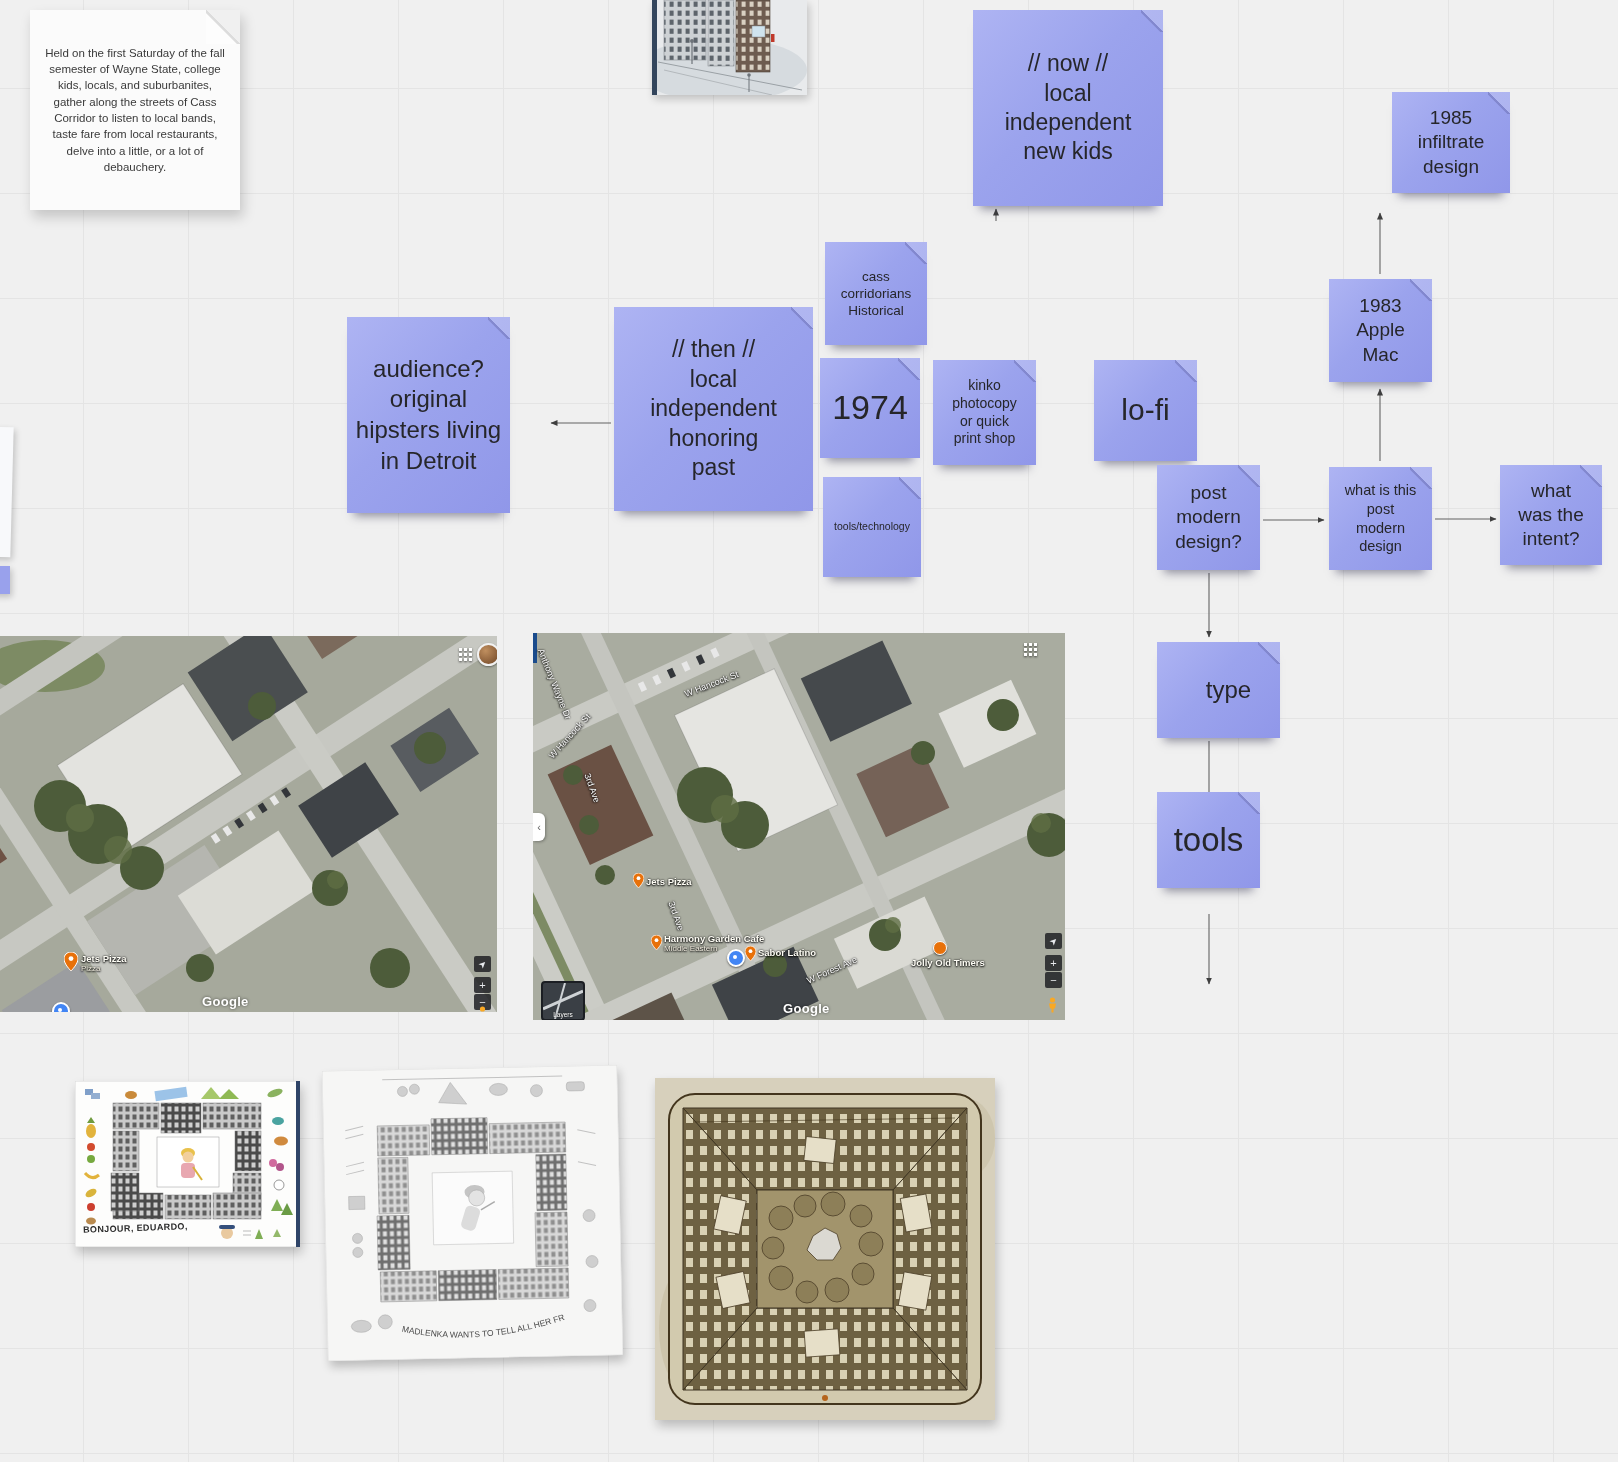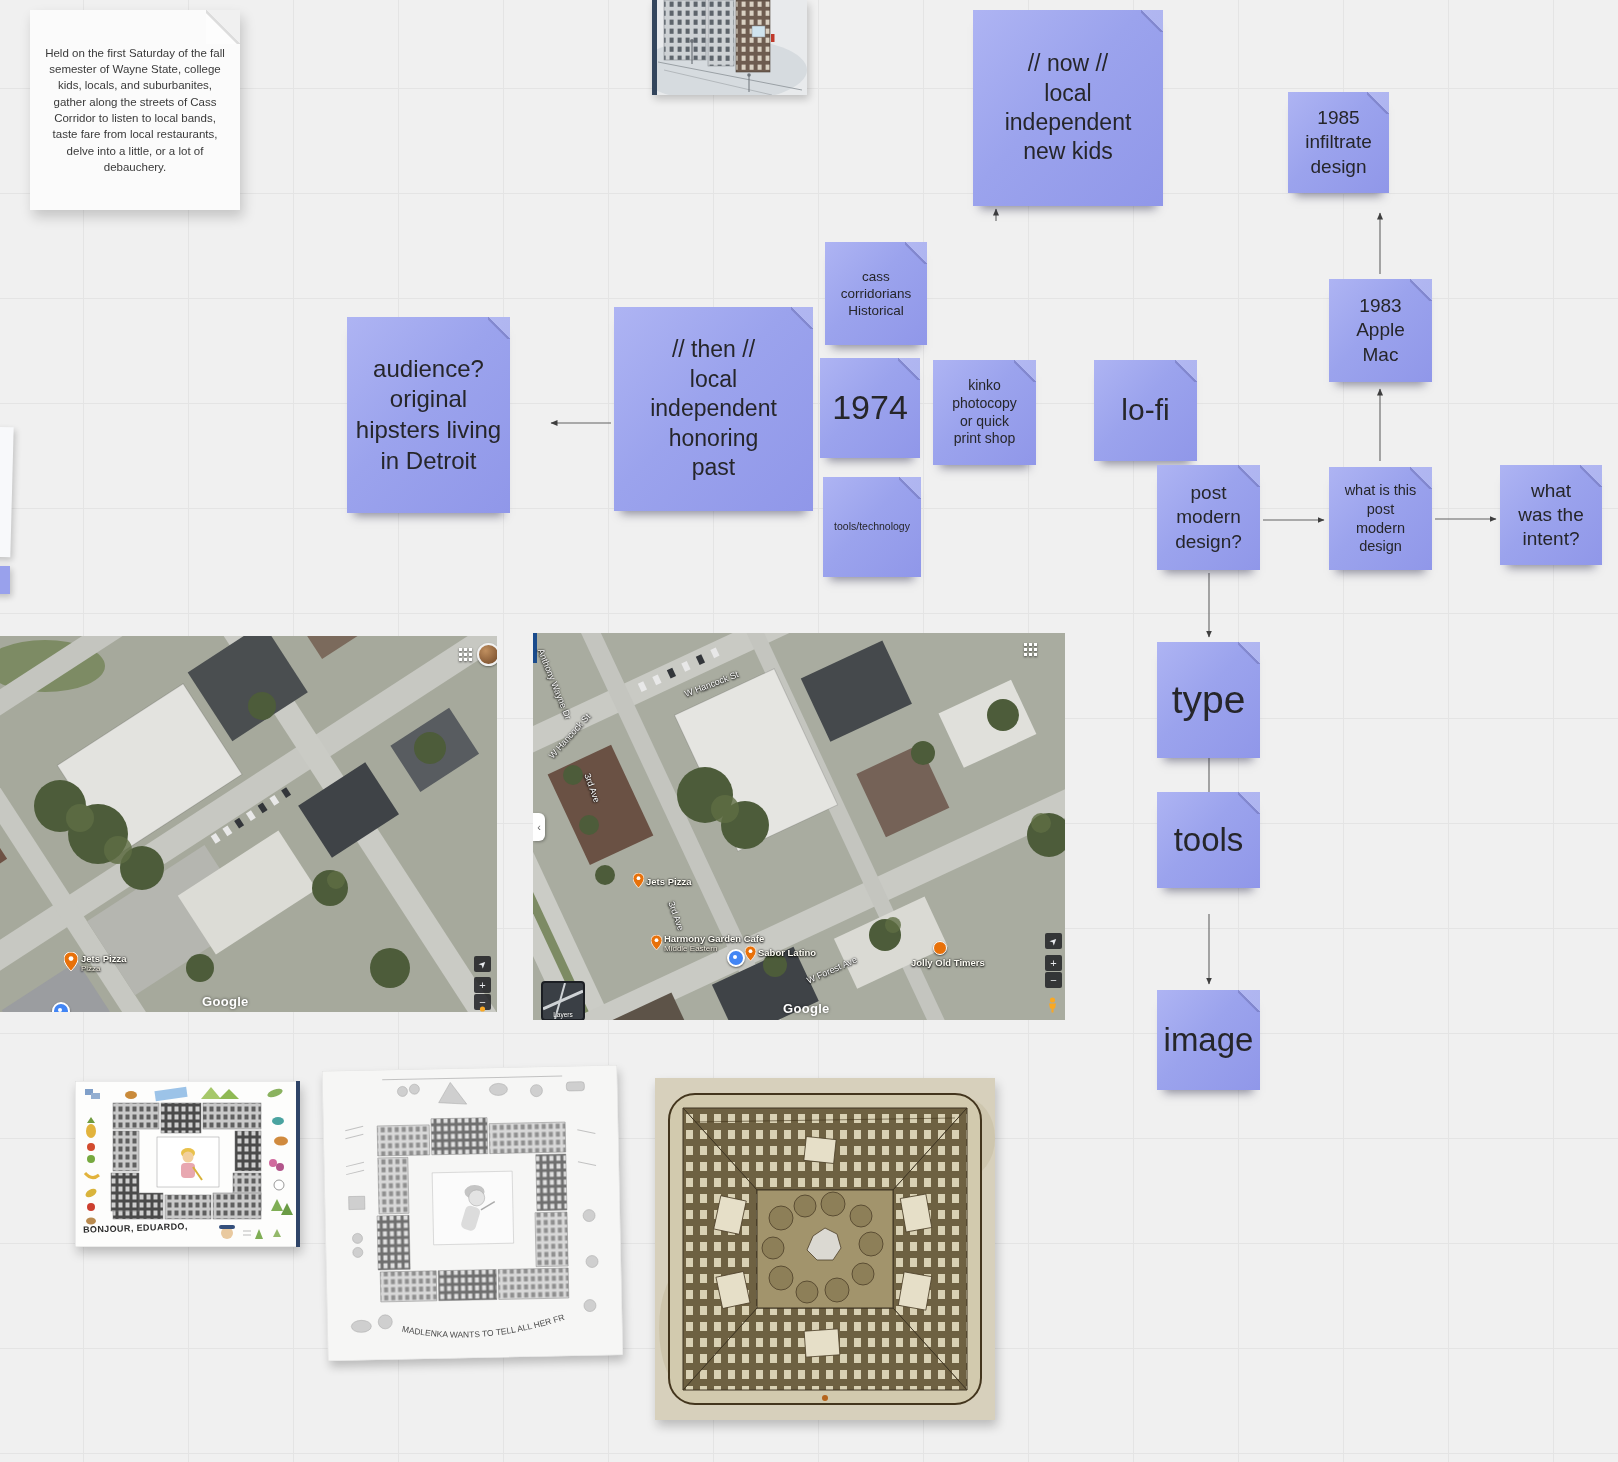--- a/index.html
+++ b/index.html
@@ -116,21 +116,21 @@
       <circle cx="40" cy="41" r="2" fill="#6d7379"></circle>
       <line x1="97" y1="76" x2="97" y2="92" stroke="#6d7379" stroke-width="1"></line>
       <circle cx="97" cy="75" r="1.8" fill="#6d7379"></circle>
     </svg>
   </figure>
 
   <div class="note" style="left:973px;top:10px;width:190px;height:196px;font-size:23px;">// now //
 local
 independent
 new kids</div>
-  <div class="note" style="left:1288px;top:92px;width:101px;height:101px;font-size:19px;">1985
+  <div class="note" style="left:1392px;top:92px;width:118px;height:101px;font-size:19px;">1985
 infiltrate
 design</div>
   <div class="note" style="left:825px;top:242px;width:102px;height:103px;font-size:13.5px;">cass
 corridorians
 Historical</div>
   <div class="note" style="left:1329px;top:279px;width:103px;height:103px;font-size:19px;">1983
 Apple
 Mac</div>
   <div class="note" style="left:614px;top:307px;width:199px;height:204px;font-size:23px;">// then //
 local
@@ -151,23 +151,22 @@
   <div class="note" style="left:1157px;top:465px;width:103px;height:105px;font-size:19px;">post
 modern
 design?</div>
   <div class="note" style="left:1329px;top:467px;width:103px;height:103px;font-size:14.5px;">what is this
 post
 modern
 design</div>
   <div class="note" style="left:1500px;top:465px;width:102px;height:100px;font-size:19px;">what
 was the
 intent?</div>
-  <div class="note" style="left:1157px;top:642px;width:103px;height:116px;font-size:39px;">type</div>
+  <div class="note" style="left:1157px;top:642px;width:103px;height:96px;font-size:24px;padding-left:20px;">type</div>
   <div class="note" style="left:1157px;top:792px;width:103px;height:96px;font-size:33px;">tools</div>
-  <div class="note" style="left:1157px;top:990px;width:103px;height:100px;font-size:33px;">image</div>
 
   <div class="map" style="left:0;top:636px;width:497px;height:376px;">
     <svg class="sat" width="497" height="376" viewBox="0 0 497 376">
       <rect width="497" height="376" fill="#a6a99c"></rect>
       <ellipse cx="45" cy="30" rx="60" ry="26" fill="#7d8b64"></ellipse>
       <g transform="rotate(-33 248 188)">
         <rect x="-150" y="150" width="800" height="26" fill="#c7c8c2"></rect>
         <rect x="-150" y="-60" width="800" height="22" fill="#c4c5bf"></rect>
         <rect x="40" y="-200" width="20" height="800" fill="#c7c8c2"></rect>
         <rect x="330" y="-200" width="24" height="800" fill="#cacbc5"></rect>

